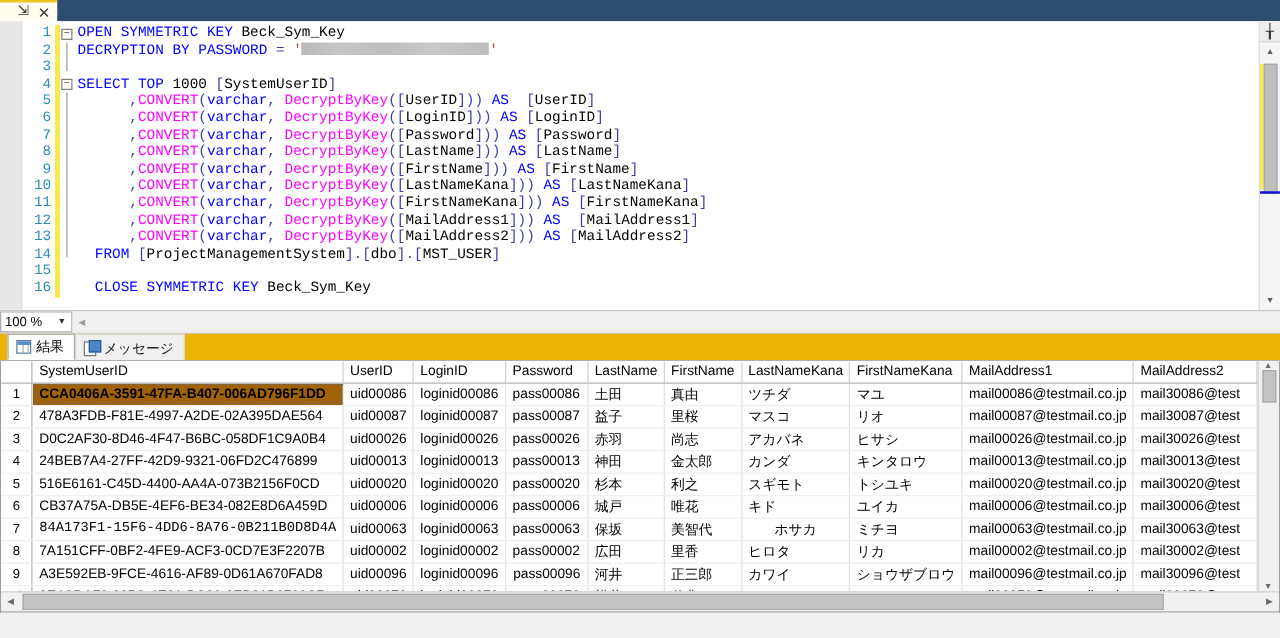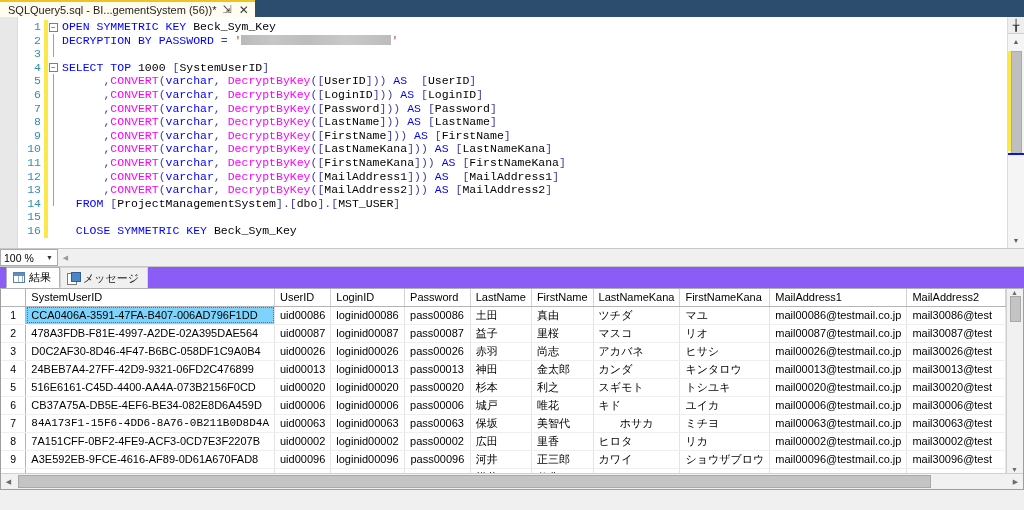--- a/index.html
+++ b/index.html
@@ -118,21 +118,21 @@
   #zoom-hscroll {
     flex: 1; background: #f0f0f0; display: flex; align-items: center;
   }
   #zoom-hscroll .harrow {
     width: 15px; text-align: center; font-size: 7px; color: #9a9a9a;
     cursor: pointer;
   }
 
   
   #res-tabs {
-    height: 22px; background: #8b5cf6; display: flex; align-items: flex-start;
+    height: 22px; background: #eab308; display: flex; align-items: flex-start;
     padding-left: 6px; border-bottom: 1px solid #b0b0b0;
   }
   .rtab {
     display: flex; align-items: center; gap: 4px;
     height: 21px; padding: 0 8px 0 6px; font-size: 11px;
     cursor: pointer; border: 1px solid transparent;
     border-bottom: none;
   }
   .rtab.active {
     background: #ffffff; border: 1px solid #b0b0b0; border-bottom: 1px solid #ffffff;
@@ -188,21 +188,21 @@
   #resgrid td {
     padding: 1px 5px; height: 18px; white-space: nowrap; overflow: hidden;
     border-right: 1px solid #e4e4e4; border-bottom: 1px solid #efefef;
     font-size: 11px;
   }
   #resgrid td.rownum {
     text-align: center; color: #000; background: #ffffff;
     border-right: 1px solid #b4b4b4; width: 26px; font-size: 10.5px;
   }
   #resgrid tr.r1 td.selcell {
-    background: #7dd3fc; outline: 1px dotted #6b6b6b; outline-offset: -2px;
+    background: #a16207; outline: 1px dotted #6b6b6b; outline-offset: -2px; font-weight: bold;
   }
   .jp { font-family: "DejaVu Sans", "Liberation Sans", sans-serif; }
 
   
   #gr-vscroll {
     width: 17px; background: #f1f1f1; border-left: 1px solid #d0d0d0;
     display: flex; flex-direction: column; flex: none;
   }
   #gr-vtrack { flex: 1; position: relative; }
   #gr-vthumb {
@@ -222,21 +222,20 @@
   .sarrow {
     width: 15px; text-align: center; font-size: 7px; color: #6b6b6b;
     cursor: pointer; line-height: 1;
   }
 </style>
 </head>
 <body>
 
 <div id="tabstrip">
   <div class="tab active">
-    <span>SQLQuery5.sql - BI...gementSystem (56))*</span>
     <span class="tab-pin">⇲</span>
     <span class="tab-close">✕</span>
   </div>
   <div id="tabstrip-fill"></div>
 </div>
 
 <div id="editor-wrap">
   <div id="sel-margin"></div>
   <div id="linenums">
       <div>1</div>

